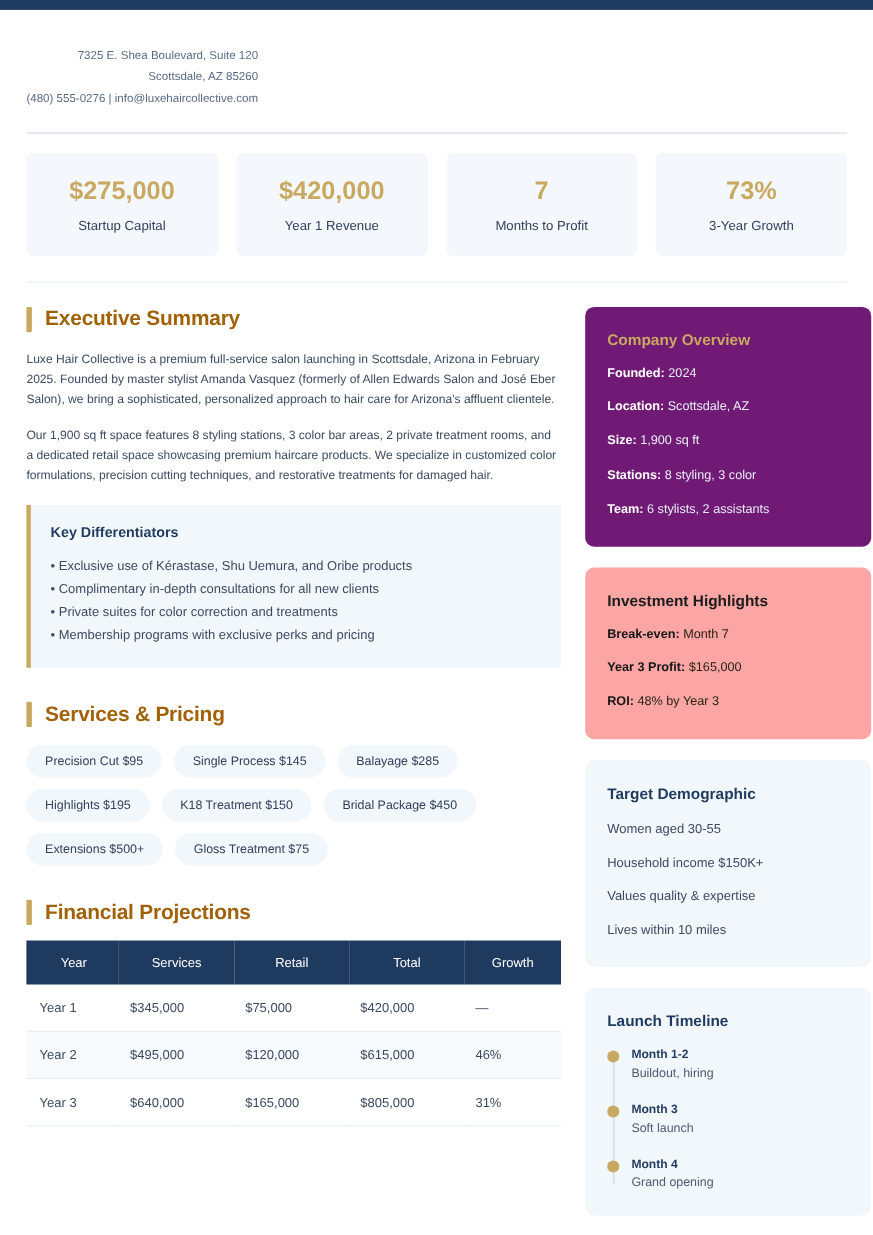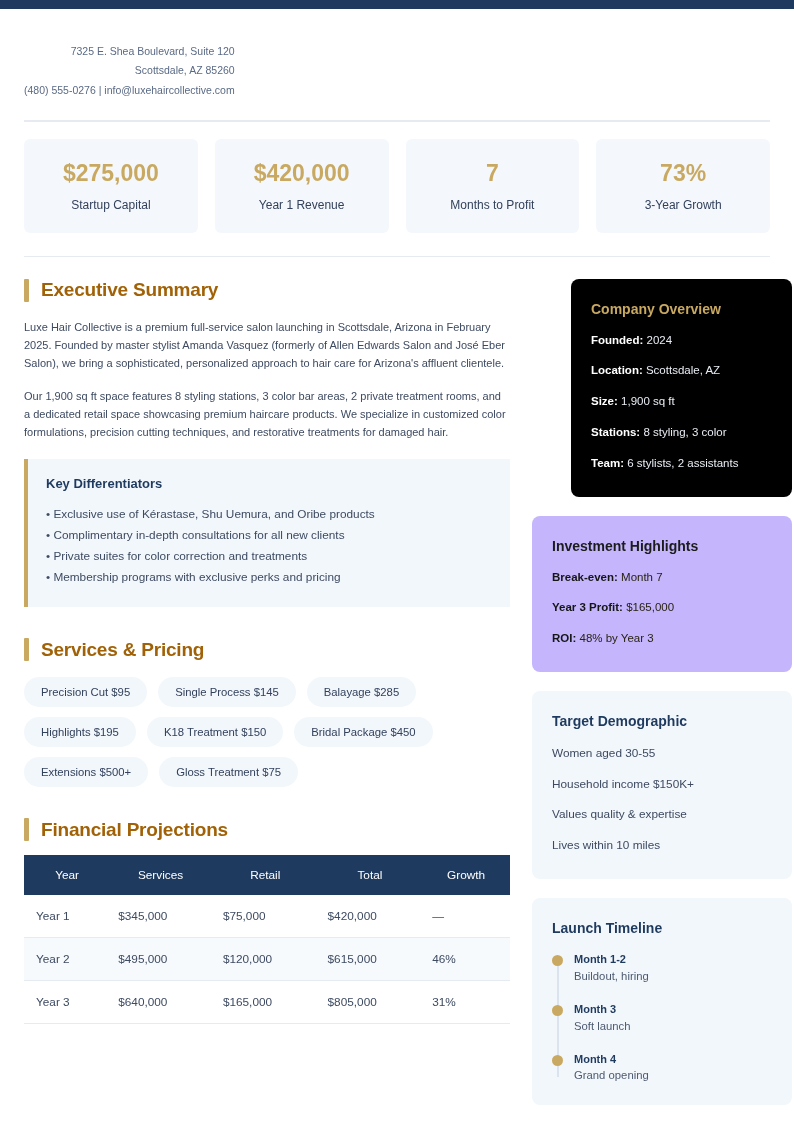--- a/index.html
+++ b/index.html
@@ -191,37 +191,37 @@
   .fin-table tbody tr.alt td { background: #f7fafd; }
 
   
   .card {
     border-radius: 8px;
     padding: 22px 20px 24px 20px;
     margin-bottom: 19px;
   }
   .card:last-child { margin-bottom: 0; }
 
-  .card-dark { background: #000000; margin-left: 39px; }
+  .card-dark { background: #701a75; }
   .card-dark .card-title {
     color: #c9a961;
     font-size: 14px;
     font-weight: bold;
     margin-bottom: 15px;
   }
   .card-dark .card-row {
     font-size: 11.5px;
     color: #e8edf4;
     line-height: 1.55;
     margin-bottom: 13px;
   }
   .card-dark .card-row:last-child { margin-bottom: 0; }
   .card-dark .card-row b { color: #ffffff; font-weight: bold; }
 
-  .card-gold { background: #c4b5fd; }
+  .card-gold { background: #fca5a5; }
   .card-gold .card-title {
     color: #1c1c1c;
     font-size: 14px;
     font-weight: bold;
     margin-bottom: 15px;
   }
   .card-gold .card-row {
     font-size: 11.5px;
     color: #2a2313;
     line-height: 1.55;

